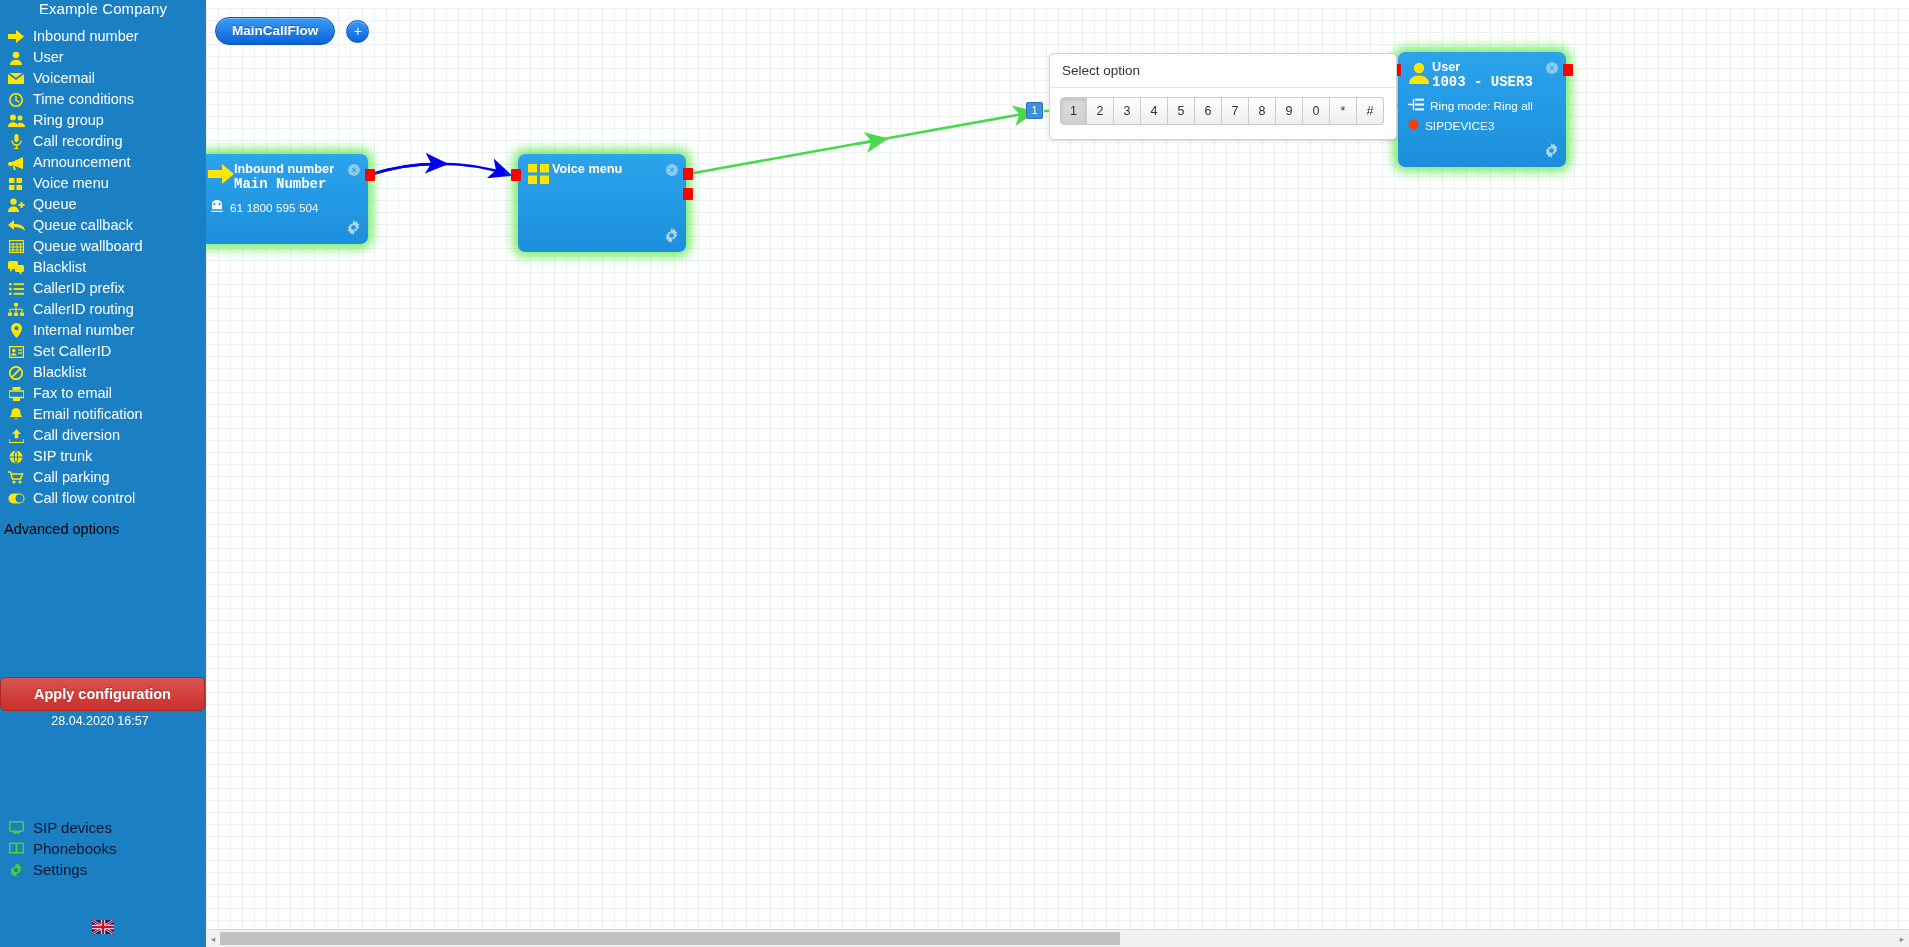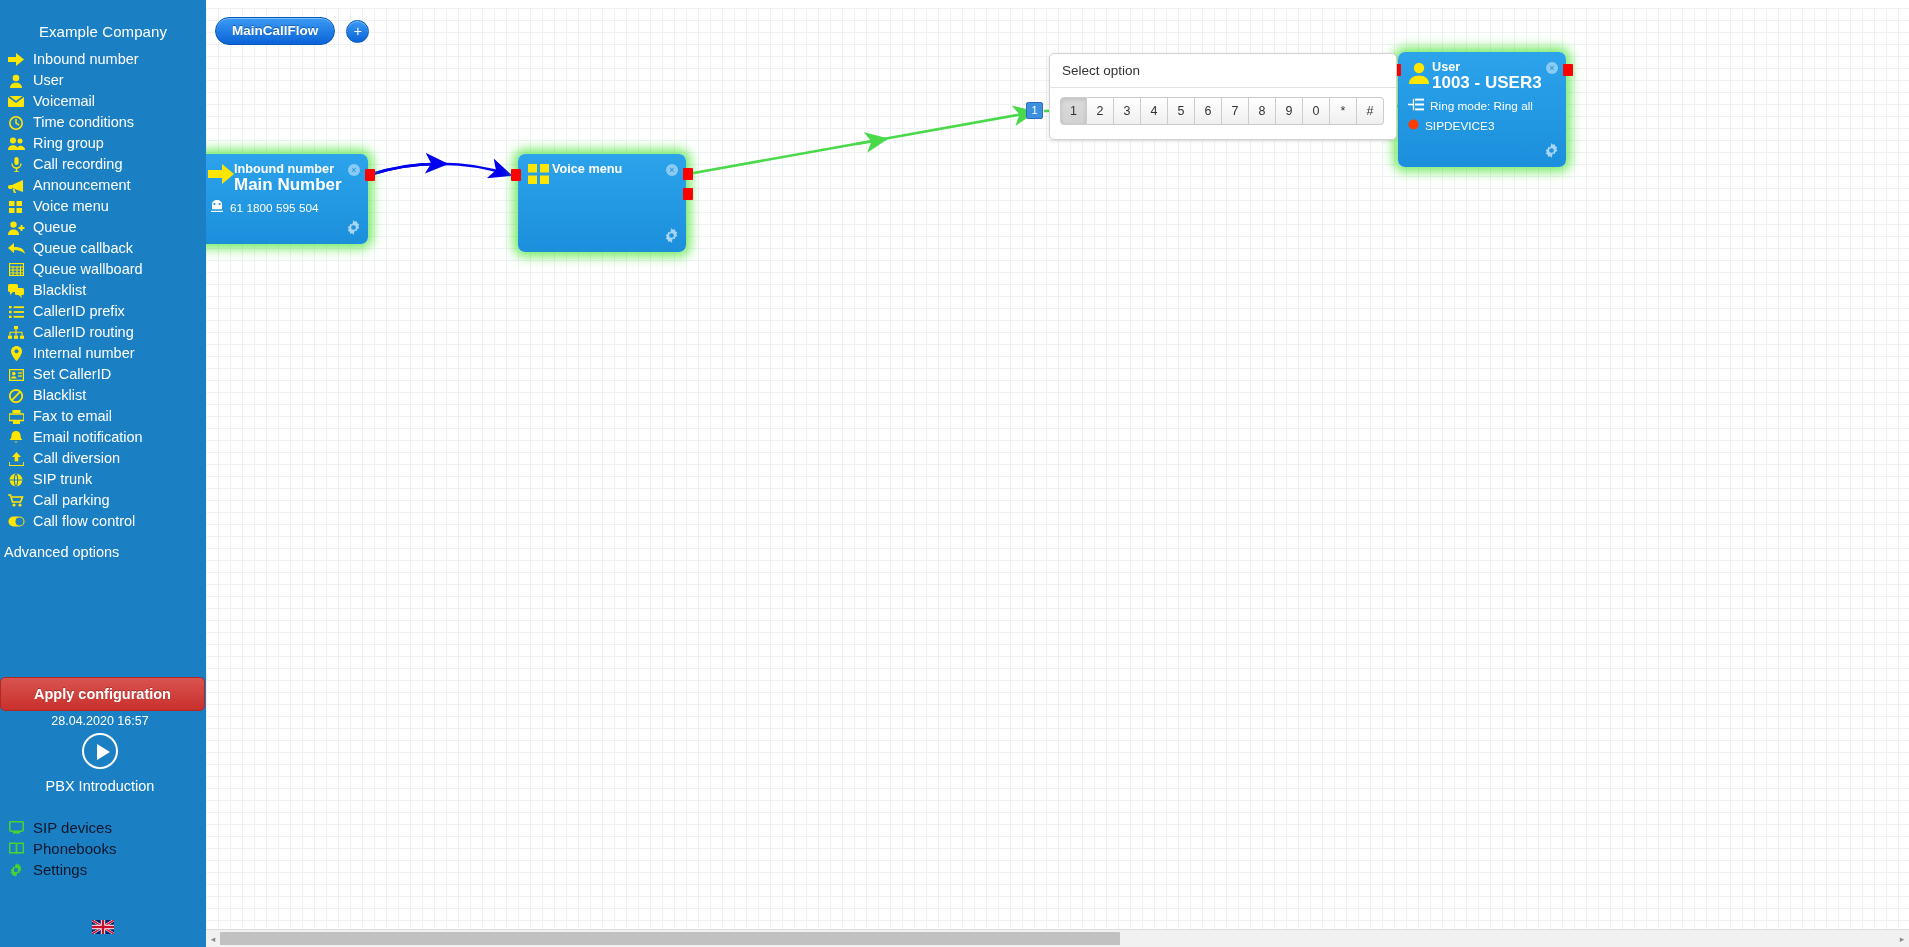--- a/index.html
+++ b/index.html
@@ -18,21 +18,21 @@
     width: 206px; height: 947px;
     background: #1b7fc4;
     color: #ffffff;
     overflow: hidden;
   }
   #company-title {
     text-align: center;
     font-size: 15px;
     font-weight: 400;
     color: #ffffff;
-    padding-top: 23px;
+    padding-top: 0;
     letter-spacing: .1px;
   }
   .nav-list { margin-top: 9px; }
   .nav-item {
     display: flex; align-items: center;
     height: 21px;
     padding-left: 5px;
     cursor: pointer;
     white-space: nowrap;
   }
@@ -46,21 +46,21 @@
   .nav-ico svg { display: block; }
   .nav-label {
     font-size: 14.5px;
     color: #ffffff;
     line-height: 1;
   }
   #advanced-options {
     margin-top: 12px;
     padding-left: 4px;
     font-size: 14.5px;
-    color: #ffffff;
+    color: #000000;
     cursor: pointer;
   }
   #apply-btn {
     position: absolute;
     left: 0px; top: 677px;
     width: 205px; height: 34px;
     background: linear-gradient(#d9534f, #c9302c);
     border: 1px solid #ac2925;
     border-radius: 5px;
     color: #fff;
@@ -183,22 +183,23 @@
     display: flex; align-items: flex-start; justify-content: center;
     color: #ffe600;
     padding-top: 2px;
   }
   .node-titles { flex: 1; }
   .node-title {
     font-size: 12.7px; font-weight: 700; line-height: 15px;
     color: #ffffff;
   }
   .node-sub {
-    font-size: 17px; font-weight: 700; line-height: 15px;
+    font-size: 14px; font-weight: 700; line-height: 15px;
     color: #ffffff;
+    font-family: Liberation Mono, monospace;
   }
   .node-close {
     width: 12px; height: 12px;
     border-radius: 50%;
     background: rgba(255,255,255,.45);
     color: #1b8fdb;
     font-size: 9px; line-height: 12px;
     text-align: center;
     cursor: pointer;
     margin-top: 2px;
@@ -590,24 +591,20 @@
         <span class="nav-label">Call flow control</span>
       </div>
 
     </div>
 
     <div id="advanced-options">Advanced options</div>
 
     <div id="apply-btn">Apply configuration</div>
     <div id="apply-timestamp">28.04.2020 16:57</div>
 
-    <div id="intro-block">
-      <div id="play-circle"></div>
-      <div id="intro-label">PBX Introduction</div>
-    </div>
 
     <div id="bottom-list">
       <div class="bottom-item">
         <span class="bottom-ico">
           <svg width="15" height="13" viewBox="0 0 15 13">
               <rect x="0.7" y="0.7" width="13.6" height="9.5" rx="1.5" fill="none" stroke="#44d62c" stroke-width="1.6"></rect>
               <rect x="4" y="11" width="7" height="1.6" fill="#44d62c"></rect>
             </svg>
         </span>
         <span class="bottom-label">SIP devices</span>

